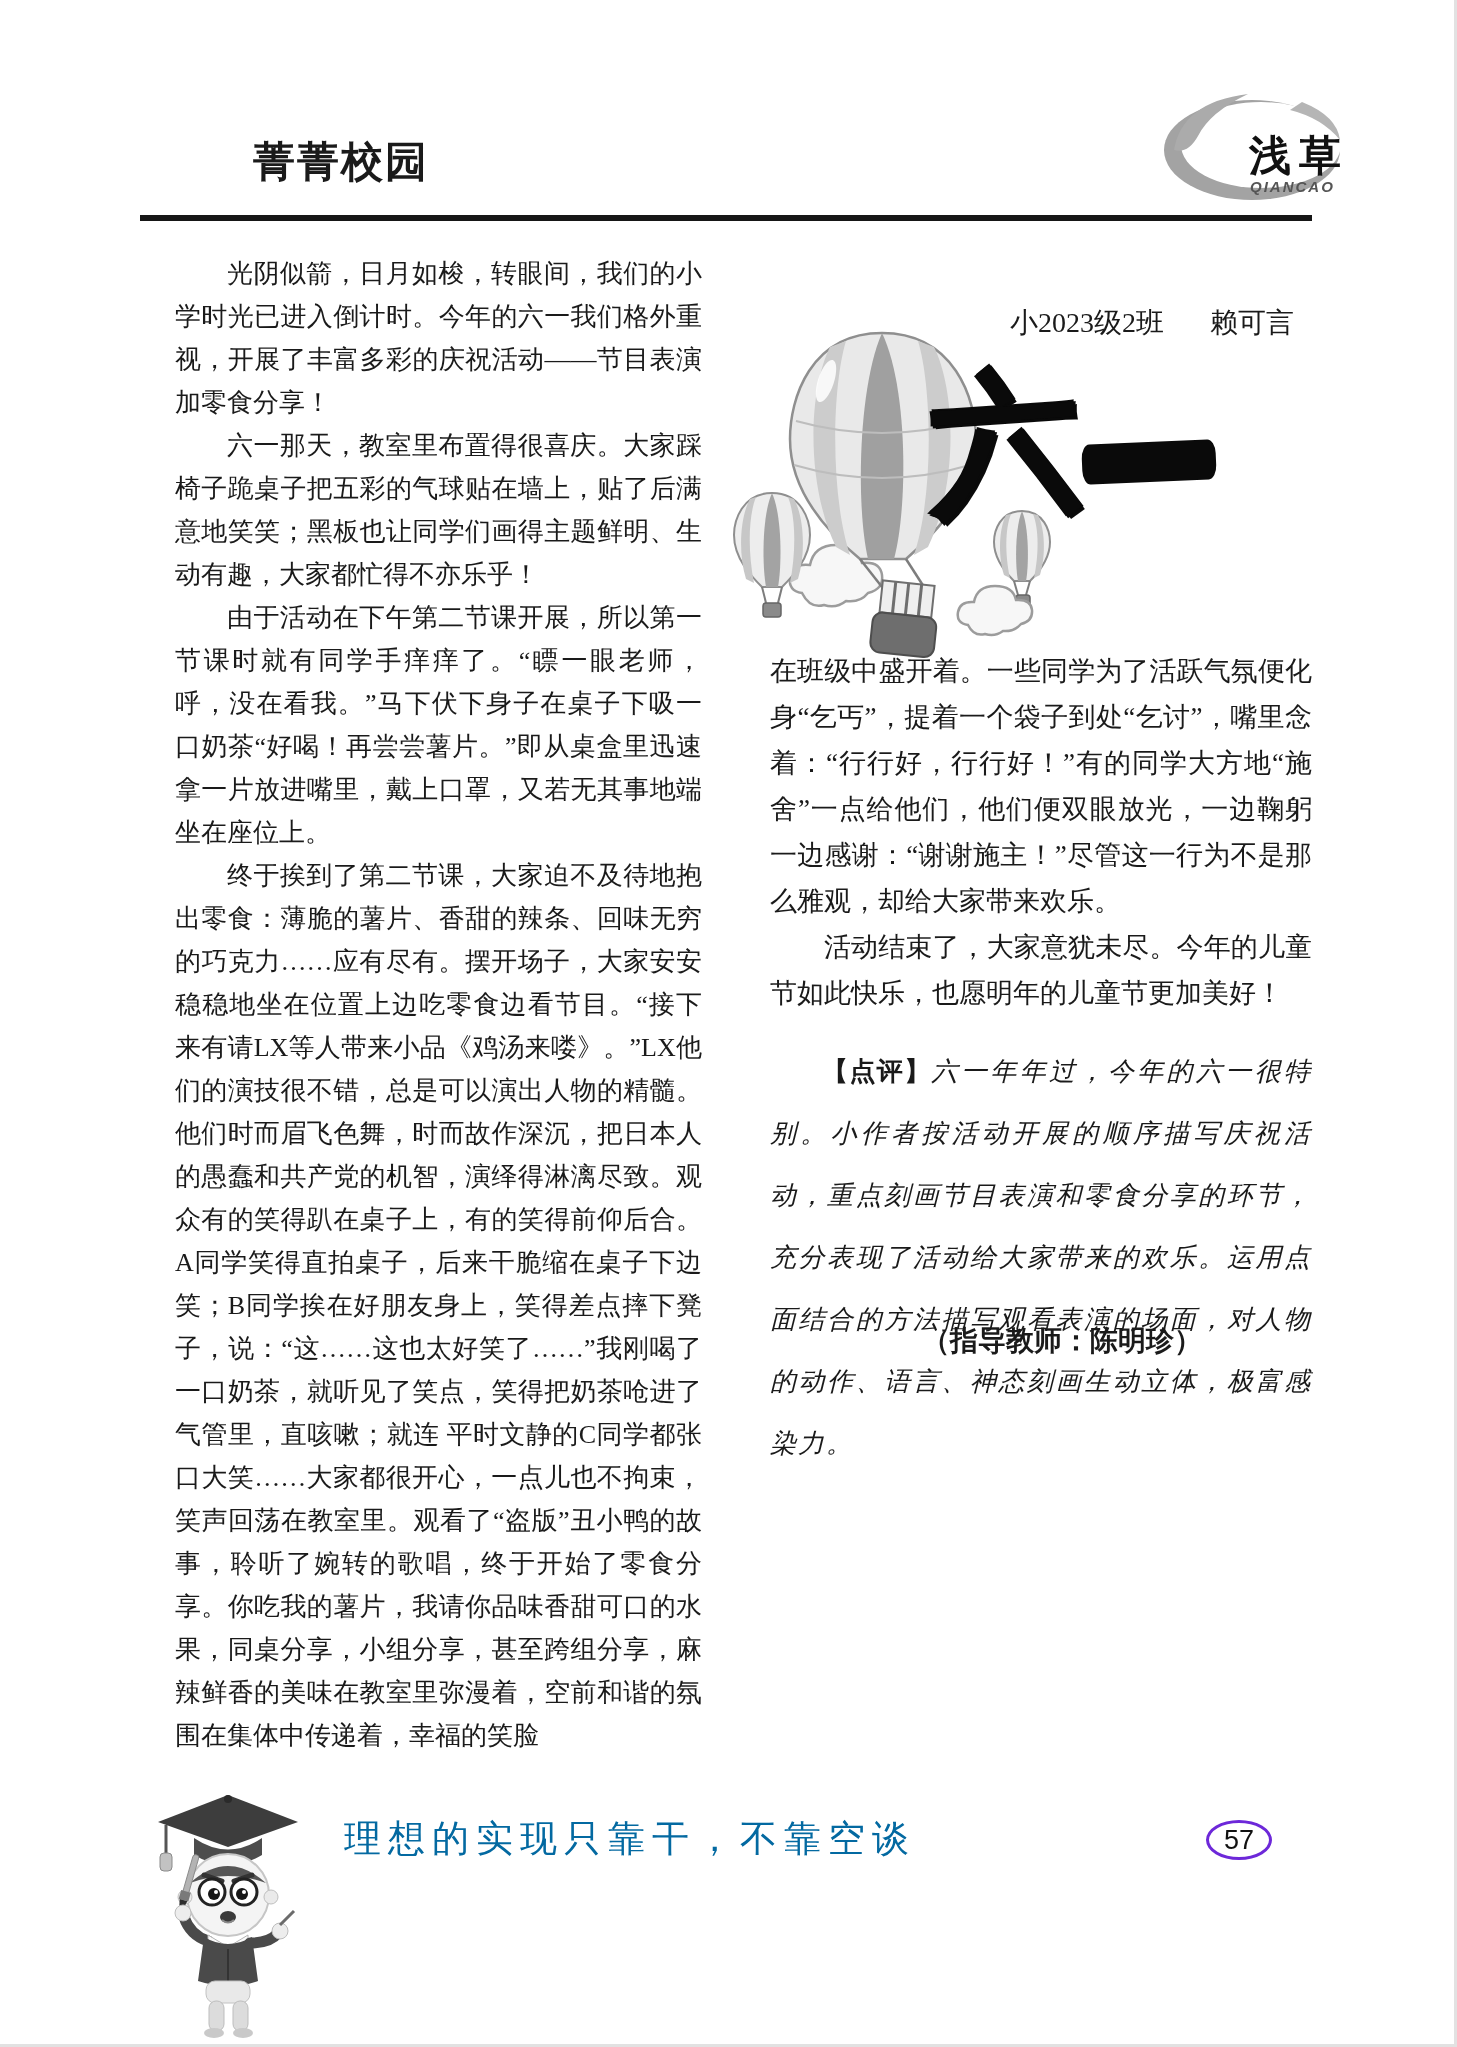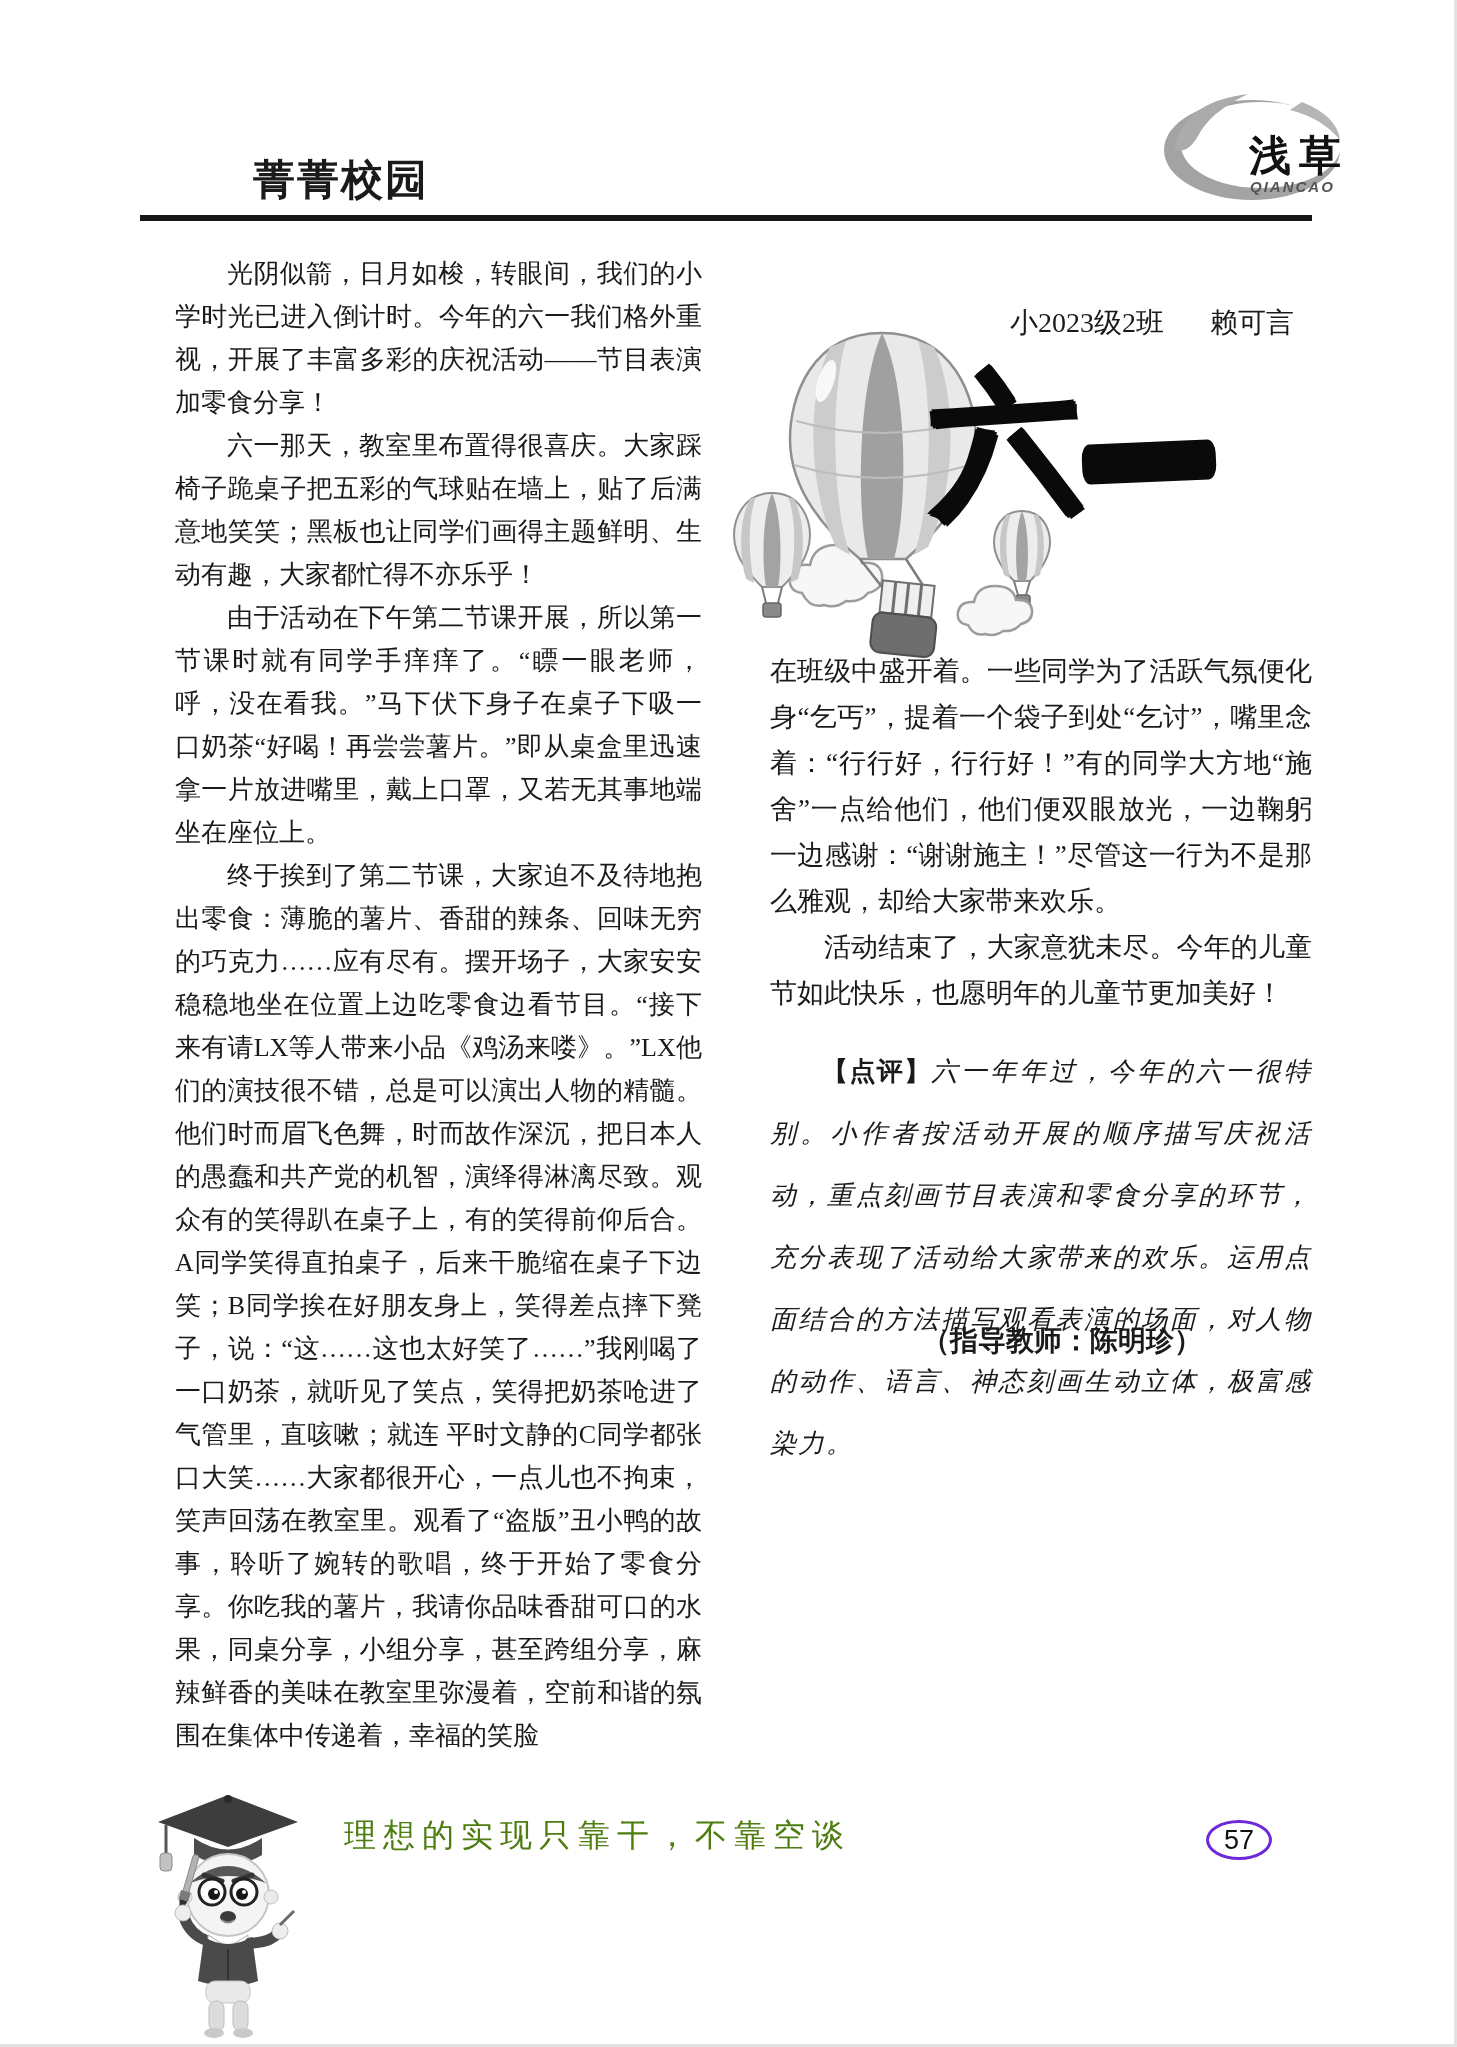--- a/index.html
+++ b/index.html
@@ -1,21 +1,21 @@
 <!DOCTYPE html>
 <html><head>
 <meta charset="utf-8">
 <style>
   html,body{margin:0;padding:0;background:#9a9a9a;}
   .page{position:relative;width:1457px;height:2047px;margin:0 auto;background:#fff;
         color:#1a1a1a;font-family:"Liberation Serif","DejaVu Serif",serif;overflow:hidden;
         box-shadow:inset -3px -3px 0 #e2e2e2;}
   
   .header-line{position:absolute;left:253px;top:134px;display:flex;align-items:baseline;white-space:nowrap;}
-  .header-bold{font-size:42px;font-weight:bold;letter-spacing:2px;margin-top:18px;}
+  .header-bold{font-size:42px;font-weight:bold;letter-spacing:2px;}
   .header-rest{font-size:32px;letter-spacing:1px;}
   .rule{position:absolute;left:140px;top:215px;width:1172px;height:6px;background:#161616;}
   .logo{position:absolute;left:1152px;top:88px;width:200px;height:120px;}
   
   .col-left{position:absolute;left:175px;top:252px;width:527px;font-size:26px;line-height:43px;text-align:justify;}
   .col-left p{margin:0;text-indent:2em;}
   .col-right{position:absolute;left:770px;top:648px;width:542px;font-size:27px;line-height:46px;text-align:justify;}
   .col-right p{margin:0;text-indent:2em;}
   .col-right p.cont{text-indent:0;}
   
@@ -30,21 +30,21 @@
   
   .comment{position:absolute;left:770px;top:1040px;width:542px;font-size:26px;line-height:62px;
            text-align:justify;font-style:italic;letter-spacing:2px;}
   .comment p{margin:0;text-indent:2em;}
   .comment .label{font-style:normal;font-weight:bold;letter-spacing:0;
                   font-family:"Liberation Sans","DejaVu Sans",sans-serif;}
   .teacher{position:absolute;left:770px;top:1322px;width:432px;text-align:right;font-size:28px;font-weight:bold;
            font-family:"Liberation Sans","DejaVu Sans",sans-serif;}
   
   .mascot{position:absolute;left:148px;top:1788px;width:160px;height:252px;}
-  .motto{position:absolute;left:344px;top:1814px;font-size:32px;letter-spacing:7px;white-space:nowrap;color:#4d7c0f;}
+  .motto{position:absolute;left:344px;top:1814px;font-size:37px;letter-spacing:7px;white-space:nowrap;color:#0369a1;}
   .page-badge{position:absolute;left:1206px;top:1820px;width:66px;height:40px;border:3px solid #6d28d9;
               border-radius:50%;display:flex;align-items:center;justify-content:center;
               font-family:"Liberation Sans","DejaVu Sans",sans-serif;font-size:27px;color:#111;box-sizing:border-box;}
 </style>
 </head>
 <body>
 
 <div class="page">
 
   <div class="header-line">

